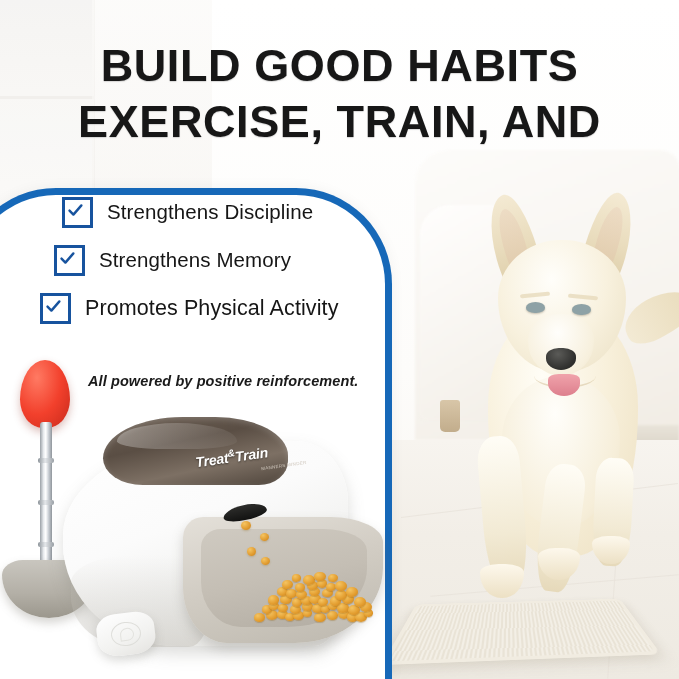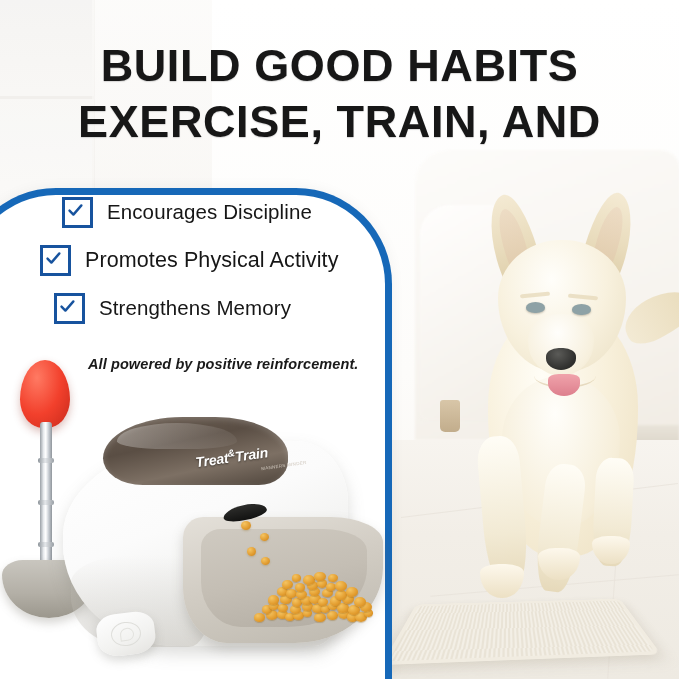--- a/index.html
+++ b/index.html
@@ -104,21 +104,21 @@
   .checklist{position:absolute;left:40px;top:188px;width:392px;}
   .check-row{display:flex;align-items:center;gap:14px;height:48px;}
   .check-row.r1{margin-left:22px;}
   .check-row.r2{margin-left:14px;}
   .check-row.r3{margin-left:0px;}
   .checkbox{flex:0 0 auto;width:25px;height:25px;border:3px solid #17539e;
      background:#fff;position:relative;}
   .checkbox svg{position:absolute;left:2px;top:2px;}
   .check-label{font-size:20.5px;color:#161616;letter-spacing:.1px;white-space:nowrap;}
   .r3 .check-label{font-size:21.5px;}
-  .tagline{position:absolute;left:88px;top:356px;font-size:14.5px;
+  .tagline{position:absolute;left:88px;top:373px;font-size:14.5px;
      font-style:italic;font-weight:bold;color:#1a1a1a;letter-spacing:.1px;}
 
   
   .headline{position:absolute;left:0;top:38px;width:679px;text-align:center;
      color:#171717;font-size:45px;font-weight:bold;line-height:1.24;
      letter-spacing:.6px;text-shadow:0 1px 1px rgba(180,180,180,.5);}
   .headline div{white-space:nowrap;}
 
   
   .stick{position:absolute;left:2px;top:360px;width:108px;height:262px;}
@@ -244,39 +244,39 @@
   </div>
 
   <div class="checklist">
 
     <div class="check-row r1">
       <span class="checkbox">
         <svg width="17" height="17" viewBox="0 0 17 17">
             <path d="M2.5 8.6 L6.4 12.6 L14.4 3.4" fill="none" stroke="#17539e" stroke-width="2.4" stroke-linecap="round" stroke-linejoin="round"></path>
           </svg>
       </span>
-      <span class="check-label">Encourages Discipline</span>
+      <span class="check-label">Strengthens Discipline</span>
+    </div>
+
+    <div class="check-row r2">
+      <span class="checkbox">
+        <svg width="17" height="17" viewBox="0 0 17 17">
+            <path d="M2.5 8.6 L6.4 12.6 L14.4 3.4" fill="none" stroke="#17539e" stroke-width="2.4" stroke-linecap="round" stroke-linejoin="round"></path>
+          </svg>
+      </span>
+      <span class="check-label">Strengthens Memory</span>
     </div>
 
     <div class="check-row r3">
       <span class="checkbox">
         <svg width="17" height="17" viewBox="0 0 17 17">
             <path d="M2.5 8.6 L6.4 12.6 L14.4 3.4" fill="none" stroke="#17539e" stroke-width="2.4" stroke-linecap="round" stroke-linejoin="round"></path>
           </svg>
       </span>
       <span class="check-label">Promotes Physical Activity</span>
-    </div>
-
-    <div class="check-row r2">
-      <span class="checkbox">
-        <svg width="17" height="17" viewBox="0 0 17 17">
-            <path d="M2.5 8.6 L6.4 12.6 L14.4 3.4" fill="none" stroke="#17539e" stroke-width="2.4" stroke-linecap="round" stroke-linejoin="round"></path>
-          </svg>
-      </span>
-      <span class="check-label">Strengthens Memory</span>
     </div>
   </div>
 
   <div class="tagline">All powered by positive reinforcement.</div>
 
   <div class="stick">
     <div class="stick-ball"></div>
     <div class="stick-pole"></div>
     <div class="pole-joint pj1"></div>
     <div class="pole-joint pj2"></div>

